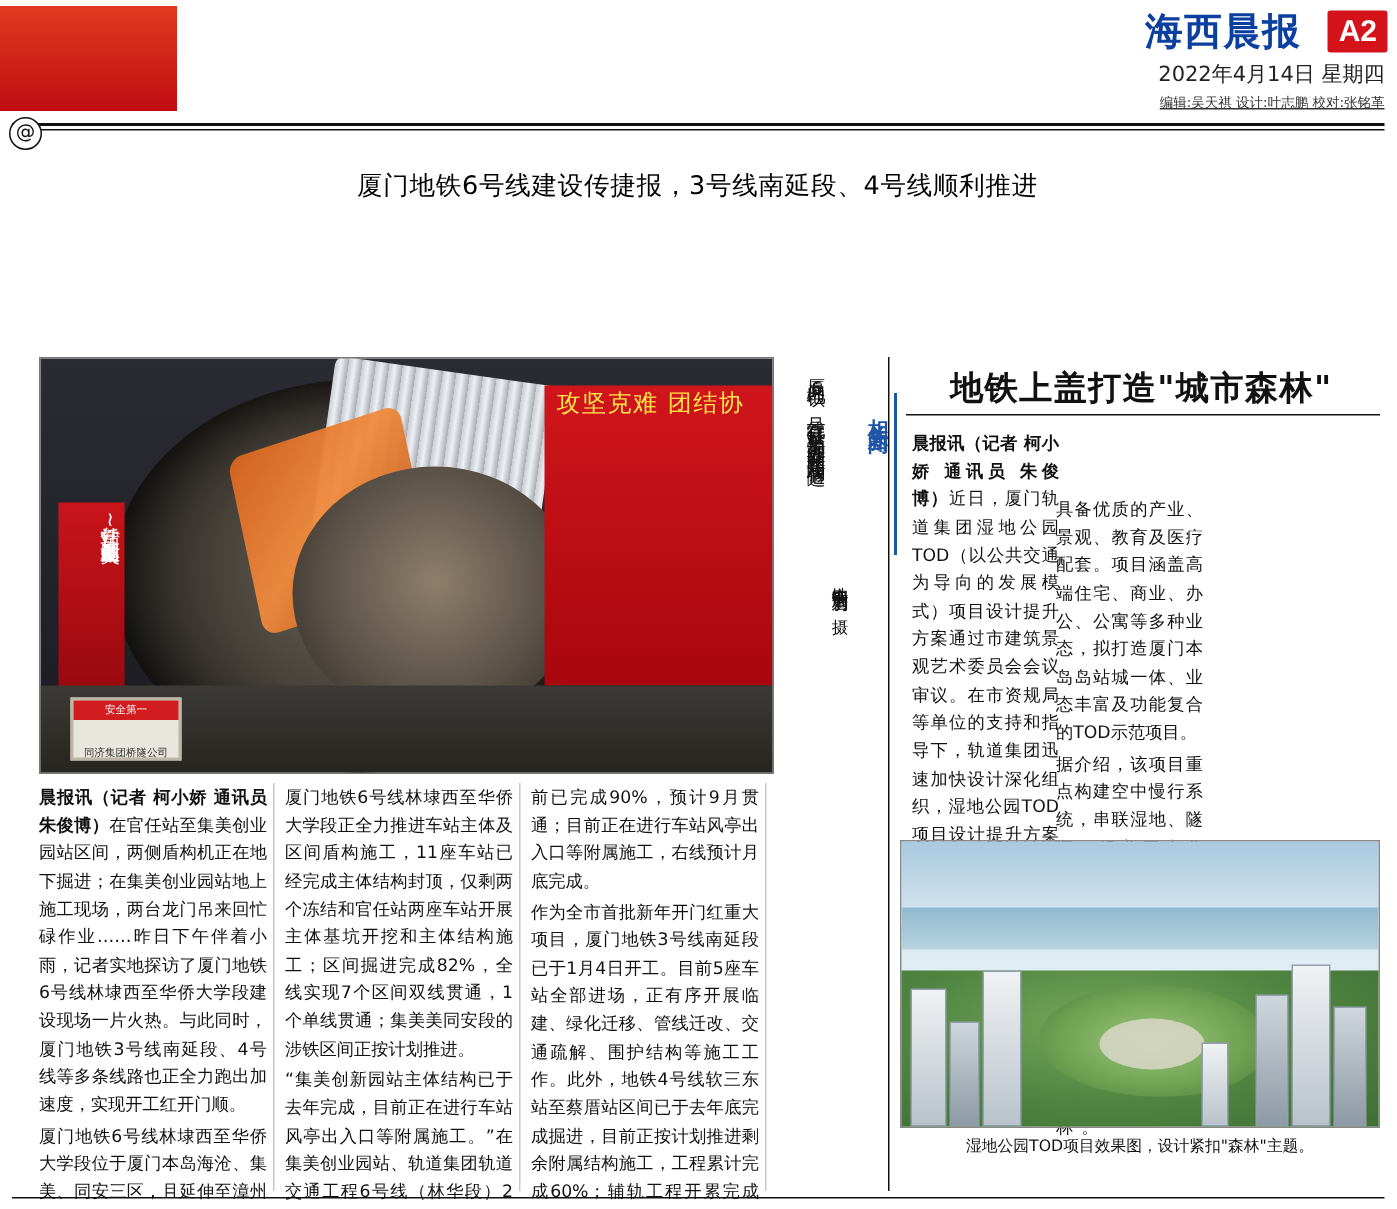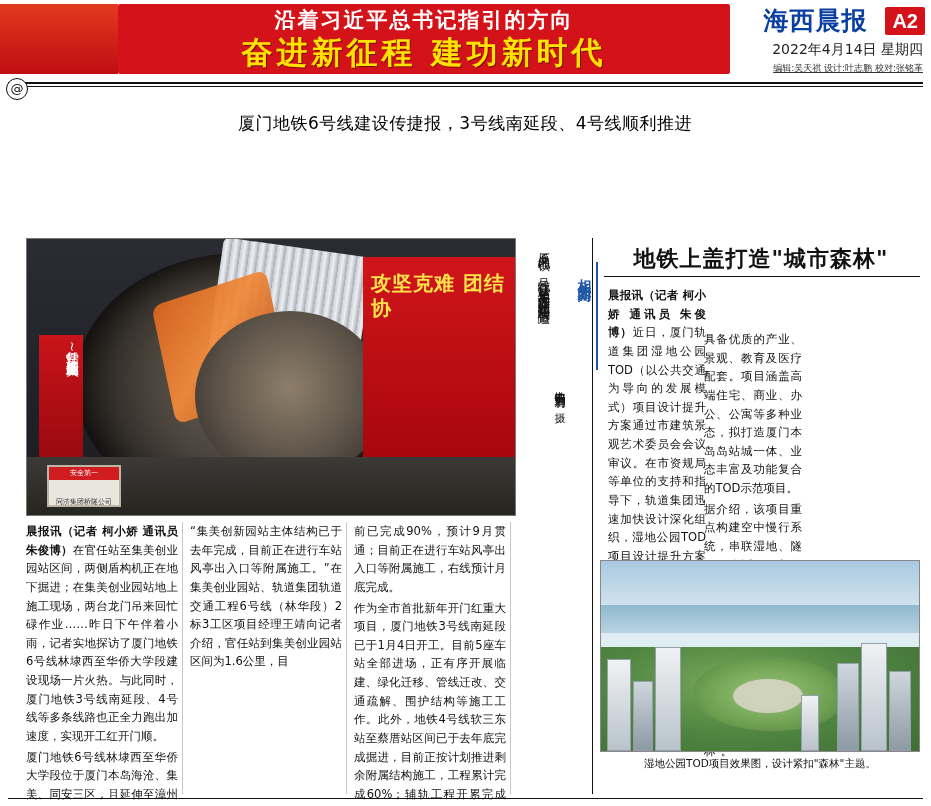--- a/index.html
+++ b/index.html
@@ -201,23 +201,23 @@
     background: repeating-linear-gradient(90deg,#c9ccd1 0px,#eceff3 4px,#a9adb4 9px);
     transform: rotate(8deg);
     border-radius: 6px;
   }
   .red-banner-1 {
     position: absolute;
     left: 336px; top: 18px;
     width: 152px; height: 200px;
     background: linear-gradient(180deg,#d0151b 0%, #a8070d 100%);
     color: #ffe54a;
-    font-size: 20px;
-    font-weight: bold;
-    padding: 14px 8px;
+    font-size: 16px;
+    font-weight: normal;
+    padding: 2px 8px;
     line-height: 1.25;
     letter-spacing: 1px;
   }
   .red-strip-left {
     position: absolute;
     left: 12px; top: 96px;
     width: 44px; height: 150px;
     background: linear-gradient(180deg,#c9141a 0%, #8f070c 100%);
     color: #fff;
     font-size: 13px;
@@ -374,24 +374,20 @@
     background: #111;
   }
 </style>
 </head>
 <body>
 
 <div id="page">
 
   <div class="topbar">
     <div class="banner-left-deco"></div>
-    <div class="banner-red">
-      <div class="banner-line1">沿着习近平总书记指引的方向</div>
-      <div class="banner-line2">奋进新征程  建功新时代</div>
-    </div>
   </div>
 
   <div class="masthead">
     <div class="masthead-top">
       <span class="masthead-title">海西晨报</span>
       <span class="masthead-page">A2</span>
     </div>
     <div class="masthead-date">2022年4月14日  星期四</div>
     <div class="masthead-credits">编辑:吴天祺  设计:叶志鹏  校对:张铭革</div>
   </div>
@@ -425,20 +421,21 @@
 
   <div class="sub-headline">地铁上盖打造"城市森林"</div>
   <div class="sub-underline"></div>
 
   <div class="col col-1">
     <p><span class="lead">晨报讯（记者 柯小娇 通讯员 朱俊博）</span><span>在官任站至集美创业园站区间，两侧盾构机正在地下掘进；在集美创业园站地上施工现场，两台龙门吊来回忙碌作业……昨日下午伴着小雨，记者实地探访了厦门地铁6号线林埭西至华侨大学段建设现场一片火热。与此同时，厦门地铁3号线南延段、4号线等多条线路也正全力跑出加速度，实现开工红开门顺。</span></p>
     <p>厦门地铁6号线林埭西至华侨大学段位于厦门本岛海沧、集美、同安三区，且延伸至漳州角美，其中林埭西至华侨大学段全长18.8公里，共设13座车站，于2019年12月动工。据介绍，目前</p>
   </div>
 
   <div class="col col-2">
+    <p>厦门地铁6号线林埭西至华侨大学段正全力推进车站主体及区间盾构施工，11座车站已经完成主体结构封顶，仅剩两个冻结和官任站两座车站开展主体基坑开挖和主体结构施工；区间掘进完成82%，全线实现7个区间双线贯通，1个单线贯通；集美美同安段的涉铁区间正按计划推进。</p>
     <p>“集美创新园站主体结构已于去年完成，目前正在进行车站风亭出入口等附属施工。”在集美创业园站、轨道集团轨道交通工程6号线（林华段）2标3工区项目经理王靖向记者介绍，官任站到集美创业园站区间为1.6公里，目</p>
   </div>
 
   <div class="col col-3">
     <p>前已完成90%，预计9月贯通；目前正在进行车站风亭出入口等附属施工，右线预计月底完成。</p>
     <p>作为全市首批新年开门红重大项目，厦门地铁3号线南延段已于1月4日开工。目前5座车站全部进场，正有序开展临建、绿化迁移、管线迁改、交通疏解、围护结构等施工工作。此外，地铁4号线软三东站至蔡厝站区间已于去年底完成掘进，目前正按计划推进剩余附属结构施工，工程累计完成60%；辅轨工程开累完成24%（21.8公里）；大嶝段（含机场片区）推进土建工程主体结构施工，开累完成25%。</p>
   </div>
 
   <div class="col col-r1">
     <p><span class="lead">晨报讯（记者 柯小娇 通讯员 朱俊博）</span><span>近日，厦门轨道集团湿地公园TOD（以公共交通为导向的发展模式）项目设计提升方案通过市建筑景观艺术委员会会议审议。在市资规局等单位的支持和指导下，轨道集团迅速加快设计深化组织，湿地公园TOD项目设计提升方案一次性通过市环艺会审核。</span></p>

